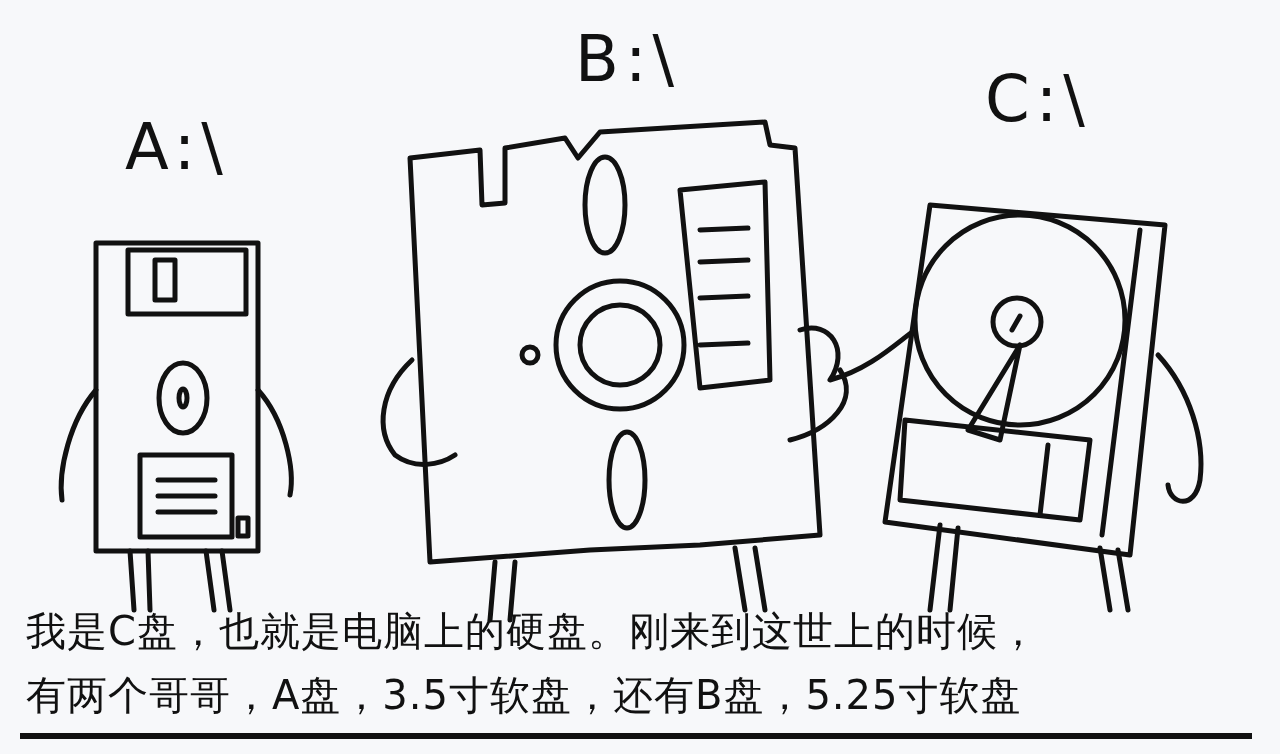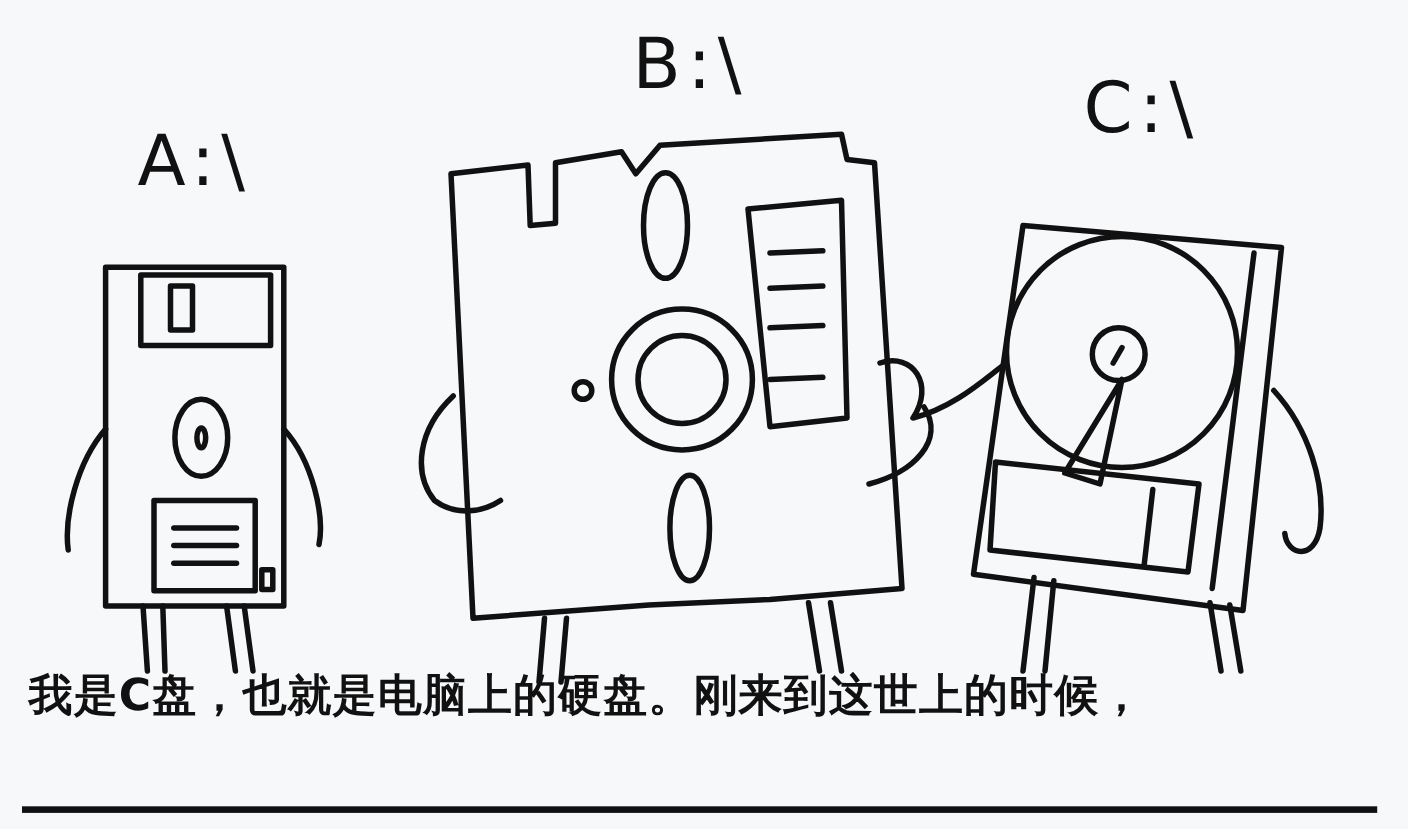--- a/index.html
+++ b/index.html
@@ -1,19 +1,19 @@
 <!DOCTYPE html>
 <html><head>
 <meta charset="utf-8">
 <style>
   html,body{margin:0;padding:0;background:#f7f8fa;}
   .page{position:relative;width:1280px;height:754px;background:#f7f8fa;overflow:hidden;}
   svg.art{position:absolute;left:0;top:0;}
   .label{position:absolute;font-family:"DejaVu Sans",sans-serif;color:#111;font-size:64px;letter-spacing:6px;}
-  .caption{position:absolute;left:26px;font-family:"DejaVu Sans",sans-serif;font-weight:bold;color:#111;font-size:40px;letter-spacing:1px;white-space:nowrap;}
+  .caption{position:absolute;left:26px;font-family:"DejaVu Sans",sans-serif;font-weight:normal;color:#111;font-size:40px;letter-spacing:1px;white-space:nowrap;}
   .rule{position:absolute;left:20px;top:733px;width:1232px;height:6px;background:#111;}
 </style>
 </head>
 <body>
 
 <div class="page">
   <div class="label" style="left:125px;top:110px;">A:\</div>
   <div class="label" style="left:575px;top:22px;">B:\</div>
   <div class="label" style="left:985px;top:62px;">C:\</div>
 
@@ -70,14 +70,15 @@
       <path d="M1048 445 L1040 515"></path>
       <path d="M1158 355 C1190 390 1205 440 1200 480 C1195 510 1170 505 1168 485"></path>
       <path d="M940 525 L930 610"></path>
         <path d="M958 528 L950 610"></path>
       <path d="M1100 548 L1110 610"></path>
         <path d="M1118 550 L1128 610"></path>
     </g>
   </svg>
 
   <div class="caption" style="top:604px;">我是C盘，也就是电脑上的硬盘。刚来到这世上的时候，</div>
+  <div class="caption" style="top:668px;">有两个哥哥，A盘，3.5寸软盘，还有B盘，5.25寸软盘</div>
   <div class="rule"></div>
 </div>
 
 </body></html>

